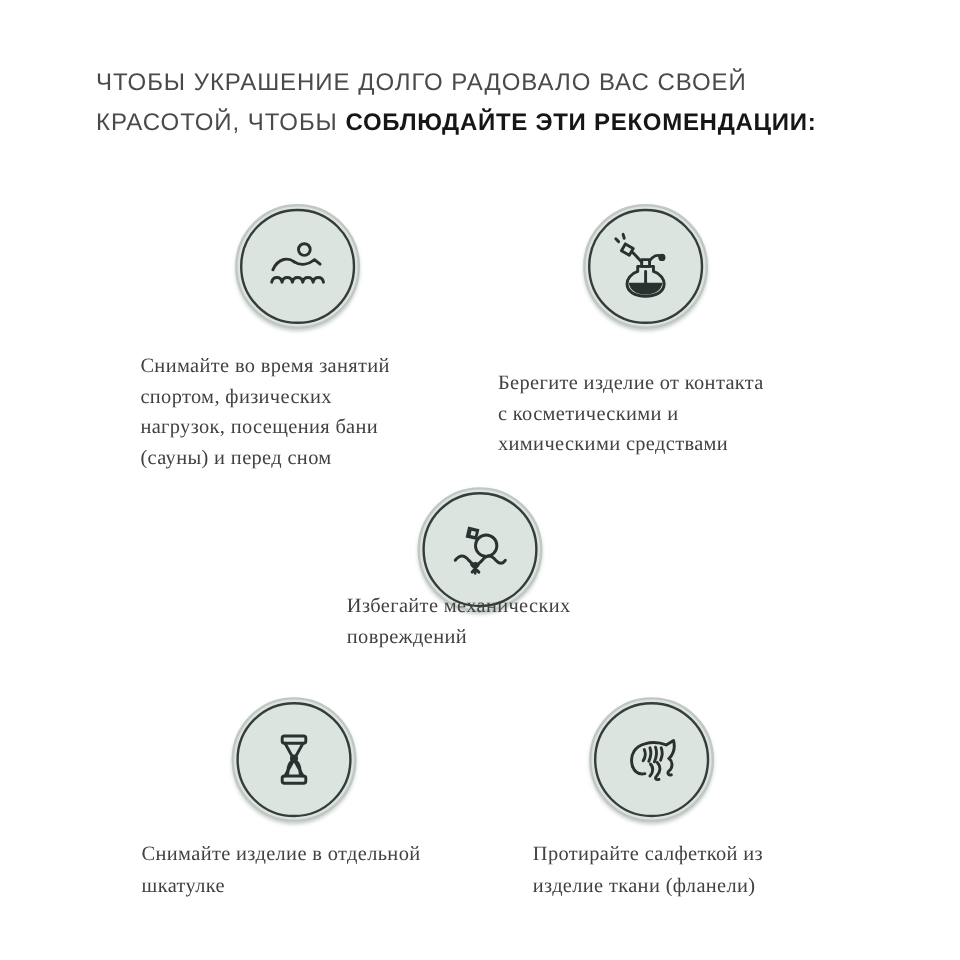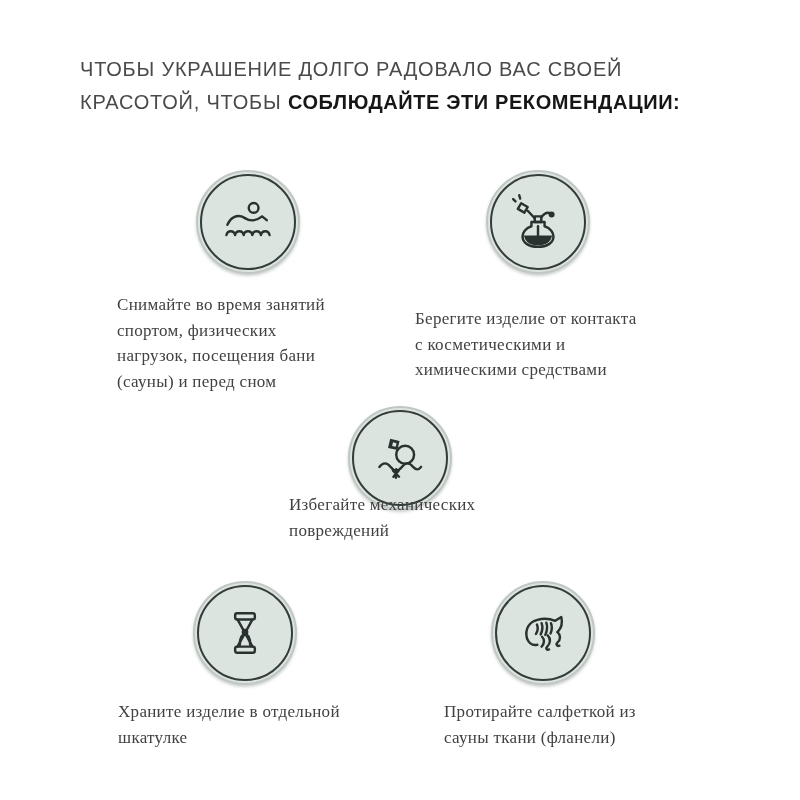--- a/index.html
+++ b/index.html
@@ -99,35 +99,35 @@
   <div id="item3">
     <div class="circle">
       <svg viewBox="0 0 64 64">
         <rect class="icon-stroke" x="21.5" y="11" width="21" height="6.5" rx="2"></rect>
         <rect class="icon-stroke" x="21.5" y="46.5" width="21" height="6.5" rx="2"></rect>
         <path class="icon-stroke" d="M24 17.5 L40 46.5 M40 17.5 L24 46.5"></path>
         <path class="icon-stroke" d="M26.5 44.5 C26.5 35.5 29 33.5 32 33.5 C35 33.5 37.5 35.5 37.5 44.5"></path>
         <circle class="icon-stroke" cx="32" cy="31" r="2.3"></circle>
       </svg>
     </div>
-    <p class="caption">Храните изделие в отдельной
+    <p class="caption">Снимайте изделие в отдельной
 шкатулке</p>
   </div>
 
   <div id="item4">
     <div class="circle">
       <svg viewBox="0 0 64 64">
         <path class="icon-stroke" d="M15 38 C12 27 18 20 26 18 C33 16 40 17 45 19 L51.5 15 C53 21 51.5 27 47.5 31"></path>
         <path class="icon-stroke" d="M25.5 23 C27 26.5 26.5 30 24.5 33"></path>
         <path class="icon-stroke" d="M30.5 21.5 C32 25.5 31.5 29.5 29.5 33.5"></path>
         <path class="icon-stroke" d="M35.5 21 C37 25 36.5 29.5 34.5 34"></path>
         <path class="icon-stroke" d="M40.5 21.5 C42 25 41.5 29 40 32.5"></path>
         <path class="icon-stroke" d="M15 38 C17 43 21 45.5 26 44.5"></path>
         <path class="icon-stroke" d="M31 36 C34 39 33.5 43.5 30.5 46.5"></path>
         <path class="icon-stroke" d="M37 34.5 C40.5 38 40 43 36.5 46.5 C34.5 48.5 36 50.5 38.5 49.5"></path>
         <path class="icon-stroke" d="M47.5 31 C51 34 51 39 47.5 42 C45.5 44 47 46.5 49.5 45.5"></path>
       </svg>
     </div>
     <p class="caption">Протирайте салфеткой из
-сауны ткани (фланели)</p>
+изделие ткани (фланели)</p>
   </div>
 
 </div>
 
 </body></html>

